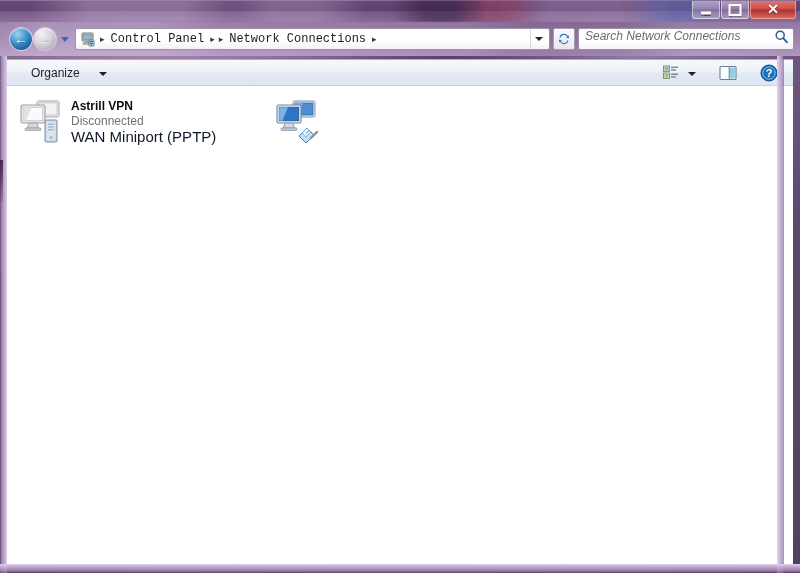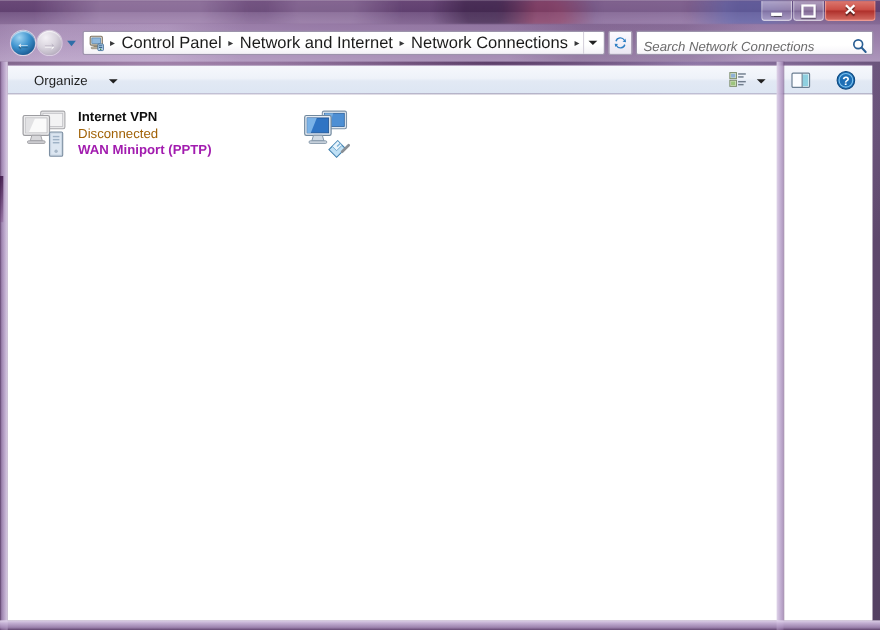--- a/index.html
+++ b/index.html
@@ -23,21 +23,21 @@
       radial-gradient(circle at 55% 3%, rgba(70,40,80,0.75) 0%, rgba(120,80,130,0) 28%),
       radial-gradient(circle at 78% 8%, rgba(190,170,225,0.45) 0%, rgba(120,80,130,0) 30%),
       radial-gradient(ellipse at 50% 0%, #7d5f8c 0%, #6b5079 45%, #534061 100%);
   }
 
   
   #window {
     position: absolute;
     left: 0;
     top: 0;
-    width: 713px;
+    width: 784px;
     height: 573px;
     box-sizing: border-box;
   }
 
   
   #titlebar {
     position: absolute;
     left: 0; top: 0;
     width: 800px;
     height: 22px;
@@ -229,25 +229,25 @@
     min-width: 0;
     overflow: hidden;
   }
   #crumb-icon {
     width: 16px; height: 16px;
     margin: 0 2px 0 1px;
     flex: 0 0 auto;
     position: relative;
   }
   .crumb {
-    font-size: 15px;
+    font-size: 12px;
     color: #1b1b1b;
     padding: 2px 4px;
     white-space: nowrap;
-    font-family: Liberation Sans, sans-serif;
+    font-family: Liberation Mono, monospace;
     cursor: default;
   }
   .crumb-sep {
     color: #37383a;
     font-size: 9px;
     padding: 0 2px;
     flex: 0 0 auto;
     user-select: none;
   }
   #breadcrumb-dropdown {
@@ -279,21 +279,21 @@
 
   
   #search-box {
     width: 216px;
     height: 22px;
     flex: 0 0 auto;
     background: linear-gradient(to bottom, #ffffff 0%, #ffffff 60%, #f5f3f8 100%);
     border: 1px solid #9c93ab;
     border-radius: 2px;
     display: flex;
-    align-items: flex-end;
+    align-items: flex-start;
     box-sizing: border-box;
     padding: 0 4px 0 6px;
     position: relative;
     z-index: 2;
     box-shadow: inset 0 1px 0 rgba(255,255,255,0.9);
   }
   #search-input {
     flex: 1 1 auto;
     border: none;
     outline: none;
@@ -399,32 +399,31 @@
   .conn-name {
     font-size: 12px;
     font-weight: bold;
     color: #0d0d0d;
     white-space: nowrap;
     line-height: 15px;
     font-family: "Liberation Sans", sans-serif;
   }
   .conn-status {
     font-size: 12px;
-    color: #a16207;
+    color: #737373;
     white-space: nowrap;
     line-height: 15px;
     font-family: "Liberation Sans", sans-serif;
   }
   .conn-device {
-    font-size: 12px;
-    color: #a21caf;
+    font-size: 15px;
+    color: #0f172a;
     white-space: nowrap;
     line-height: 15px;
     font-family: "Liberation Sans", sans-serif;
-    font-weight: bold;
   }
   .conn-name-row { display: flex; align-items: center; }
   #badge-1 {
     margin-left: 24px;
     background: #ffef00;
     color: #d40000;
     font-size: 12px;
     font-weight: bold;
     font-family: "Liberation Sans", sans-serif;
     line-height: 14px;
@@ -525,21 +524,20 @@
             <rect x="9" y="9" width="5" height="6" rx="0.8" fill="#b9d6ef" stroke="#3f6c95" stroke-width="0.8"></rect>
             <rect x="10" y="10.2" width="3" height="0.9" fill="#2d5b85"></rect>
             <rect x="10" y="11.8" width="3" height="0.9" fill="#2d5b85"></rect>
             <circle cx="11.5" cy="13.8" r="0.7" fill="#3c7c3c"></circle>
           </svg>
         </span>
 
         <span class="crumb-sep">▸</span>
         <span class="crumb">Control Panel</span>
         <span class="crumb-sep">▸</span>
-        <span class="crumb">Network and Internet</span>
         <span class="crumb-sep">▸</span>
         <span class="crumb">Network Connections</span>
         <span class="crumb-sep">▸</span>
       </div>
       <div id="breadcrumb-dropdown">
         <span class="caret"></span>
       </div>
     </div>
 
     <div id="refresh-button">
@@ -625,21 +623,21 @@
             <rect x="28" y="24" width="12" height="22" rx="1.2" fill="#c8d5e2" stroke="#7d8fa2" stroke-width="1"></rect>
             <rect x="29.5" y="25.5" width="9" height="19" fill="#dce6f1"></rect>
             <rect x="31" y="27.5" width="6" height="1.3" fill="#9fb2c6"></rect>
             <rect x="31" y="30.3" width="6" height="1.3" fill="#9fb2c6"></rect>
             <rect x="31" y="33.1" width="6" height="1.3" fill="#9fb2c6"></rect>
             <circle cx="34" cy="41.5" r="1.5" fill="#a7b7c8"></circle>
           </svg>
         </div>
         <div class="conn-text">
           <div class="conn-name-row">
-            <span class="conn-name">Internet VPN</span>
+            <span class="conn-name">Astrill VPN</span>
           </div>
           <div class="conn-status">Disconnected</div>
           <div class="conn-device">WAN Miniport (PPTP)</div>
         </div>
       </div>
 
       <div class="conn-item" style="width:300px;margin-left:4px">
         <div class="conn-icon">
           <svg width="48" height="48" viewBox="0 0 48 48">
 

